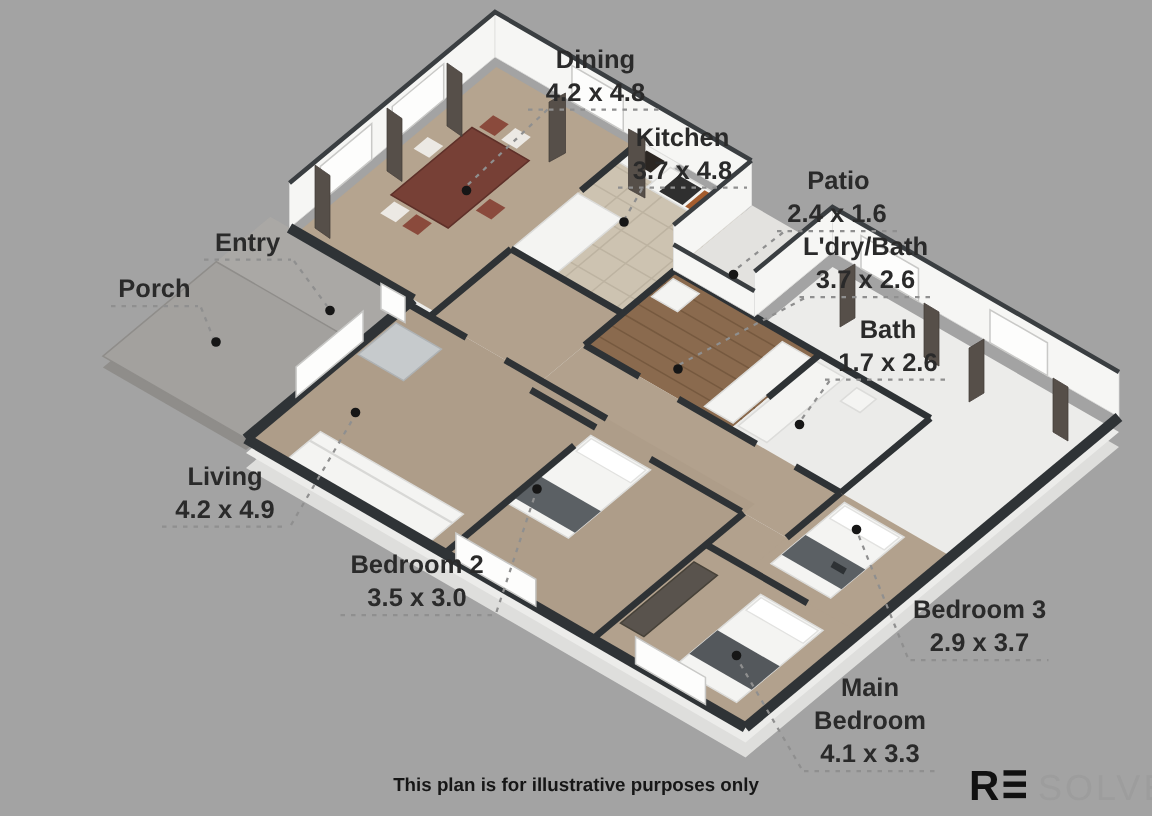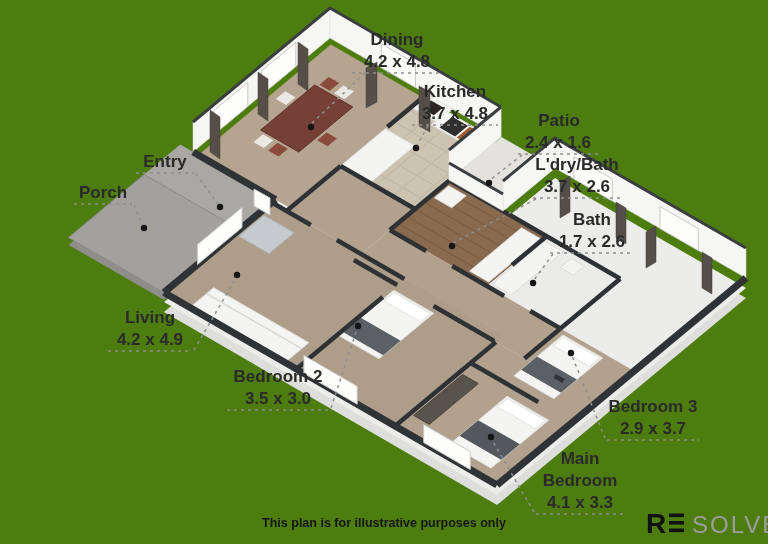--- a/index.html
+++ b/index.html
@@ -1,16 +1,16 @@
 <!DOCTYPE html>
 <html><head>
 <meta charset="utf-8">
 <style>
   html,body{margin:0;padding:0;background:#ffffff;}
-  .stage{position:relative;width:768px;height:544px;background:#4d7c0f;overflow:hidden;
+  .stage{position:relative;width:768px;height:544px;background:#a3a3a3;overflow:hidden;
          font-family:"Liberation Sans",sans-serif;}
   svg{position:absolute;left:0;top:0;}
   .room-label{font-family:"Liberation Sans",sans-serif;font-size:17px;font-weight:600;
               fill:#2a2a2a;text-anchor:middle;}
   .caption{font-family:"Liberation Sans",sans-serif;font-size:12.5px;font-weight:bold;
            fill:#161616;text-anchor:middle;}
   .logo-r{font-family:"Liberation Sans",sans-serif;font-size:28px;font-weight:bold;fill:#111111;}
   .logo-rest{font-family:"Liberation Sans",sans-serif;font-size:24px;font-weight:normal;
              fill:#9d9d9d;letter-spacing:2px;}
   .leader{stroke:#8f8f8f;stroke-width:1.5;stroke-dasharray:3 4;fill:none;}

